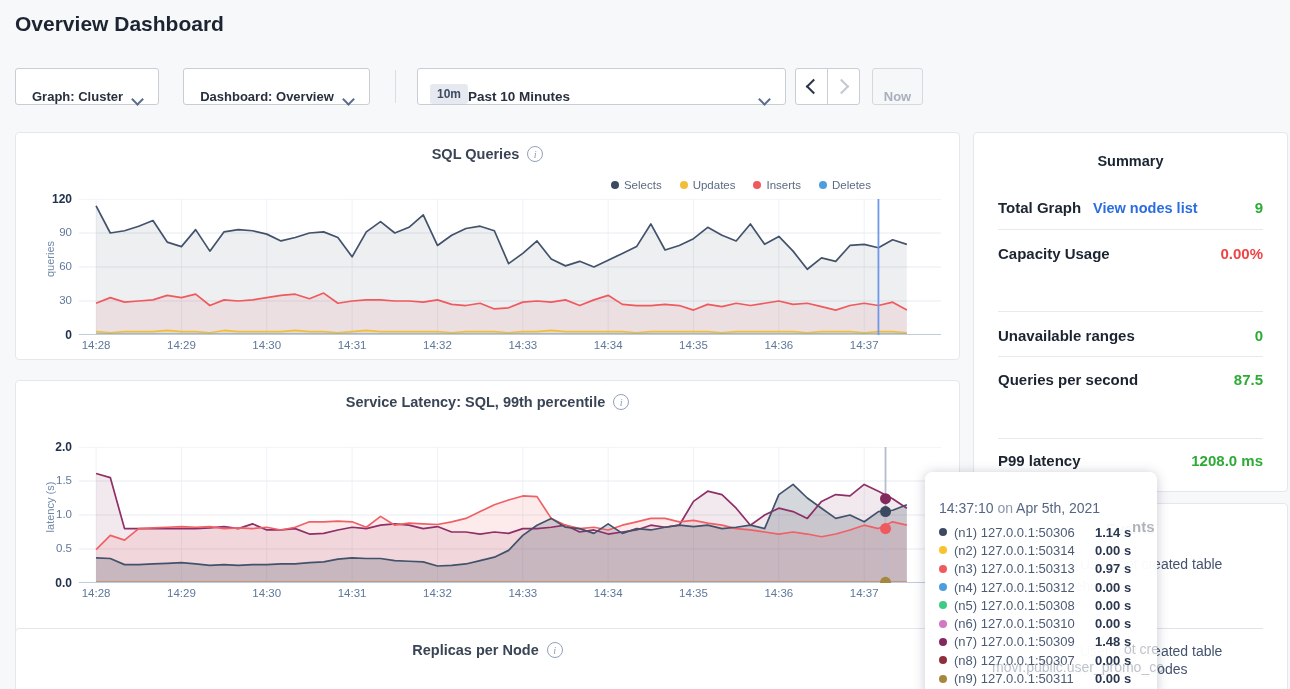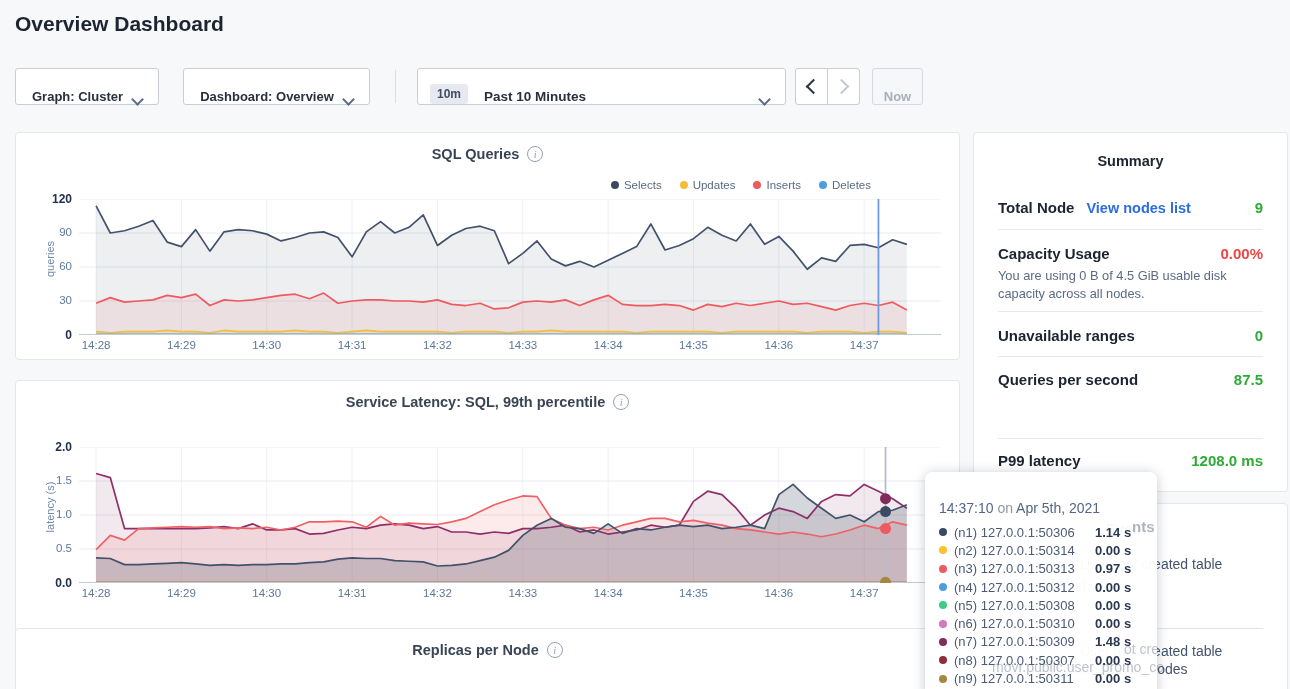--- a/index.html
+++ b/index.html
@@ -78,21 +78,21 @@
   <span class="ctl-label">Graph: Cluster</span>
   <span class="chev"></span>
 </div>
 <div class="ctl" style="left:183px;width:187px;justify-content:center;gap:10px;">
   <span class="ctl-label">Dashboard: Overview</span>
   <span class="chev"></span>
 </div>
 <div class="toolbar-divider"></div>
 <div class="ctl" style="left:417px;width:369px;">
   <span class="range-badge">10m</span>
-  <span class="ctl-label" style="margin-left:16px;font-size:13.5px;">Past 10 Minutes</span>
+  <span class="ctl-label" style="margin-left:0;font-size:13.5px;">Past 10 Minutes</span>
   <span class="chev" style="margin-left:auto;margin-right:16px;"></span>
 </div>
 <div class="ctl" style="left:795px;width:65px;padding:0;">
   <div class="arrow-btn" style="border-right:1px solid #c8cdd6;">
     <span class="arr arr-left"></span>
   </div>
   <div class="arrow-btn">
     <span class="arr arr-right"></span>
   </div>
 </div>
@@ -222,31 +222,30 @@
   <div class="chart-title-row">
     <span class="chart-title">Replicas per Node</span>
     <span class="info-icon">i</span>
   </div>
 </div>
 
 <div class="card" style="left:973px;top:132px;width:315px;height:360px;">
   <div class="panel-title">Summary</div>
 
   <div class="srow" style="top:66px;">
-    <span class="lab">Total Node</span>
+    <span class="lab">Total Graph</span>
     <span class="nodes-link" id="nodes-link" style="color: rgb(43, 109, 224);">View nodes list</span>
     <span class="val green" style="color: rgb(45, 171, 53);">9</span>
   </div>
   <div class="sdivider" style="top:96px;"></div>
 
   <div class="srow" style="top:112px;">
     <span class="lab">Capacity Usage</span>
     <span class="val green" style="color: #ef4444;">0.00%</span>
   </div>
-  <div class="sdesc" style="top:134px;">You are using 0 B of 4.5 GiB usable disk capacity across all nodes.</div>
   <div class="sdivider" style="top:178px;"></div>
 
   <div class="srow" style="top:194px;">
     <span class="lab">Unavailable ranges</span>
     <span class="val green" style="color: rgb(45, 171, 53);">0</span>
   </div>
   <div class="sdivider" style="top:223px;"></div>
 
   <div class="srow" style="top:238px;">
     <span class="lab">Queries per second</span>

